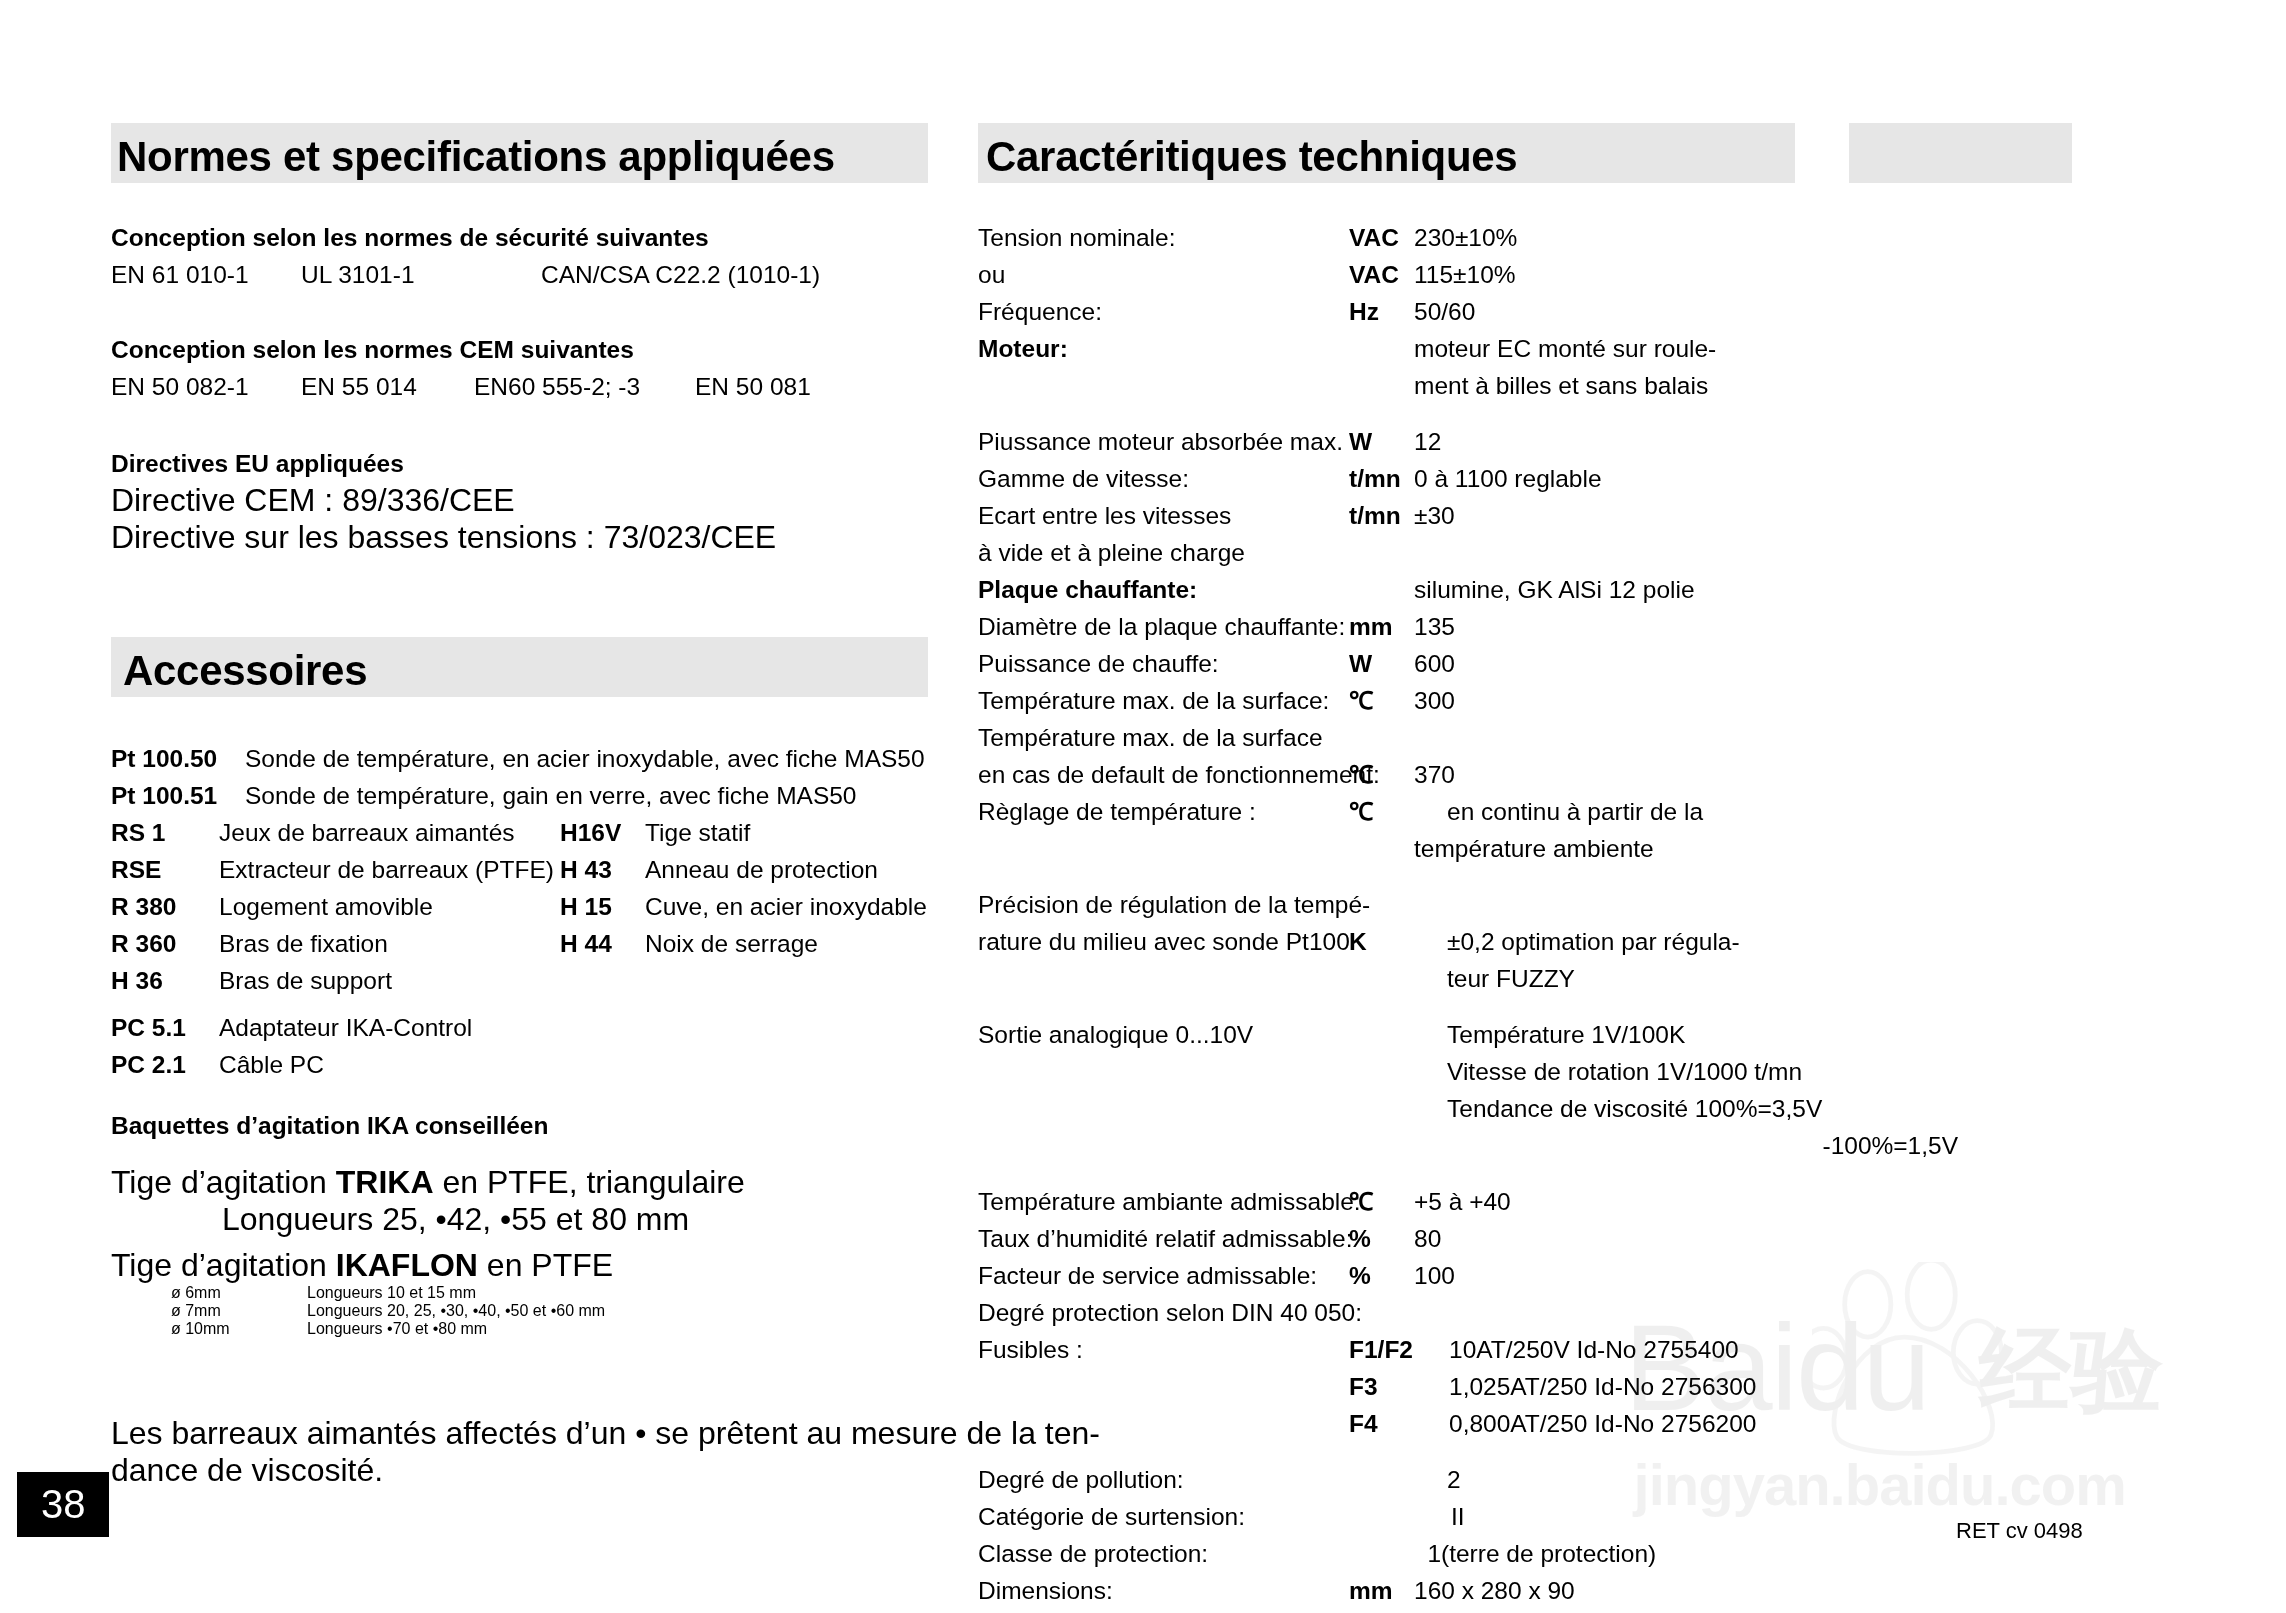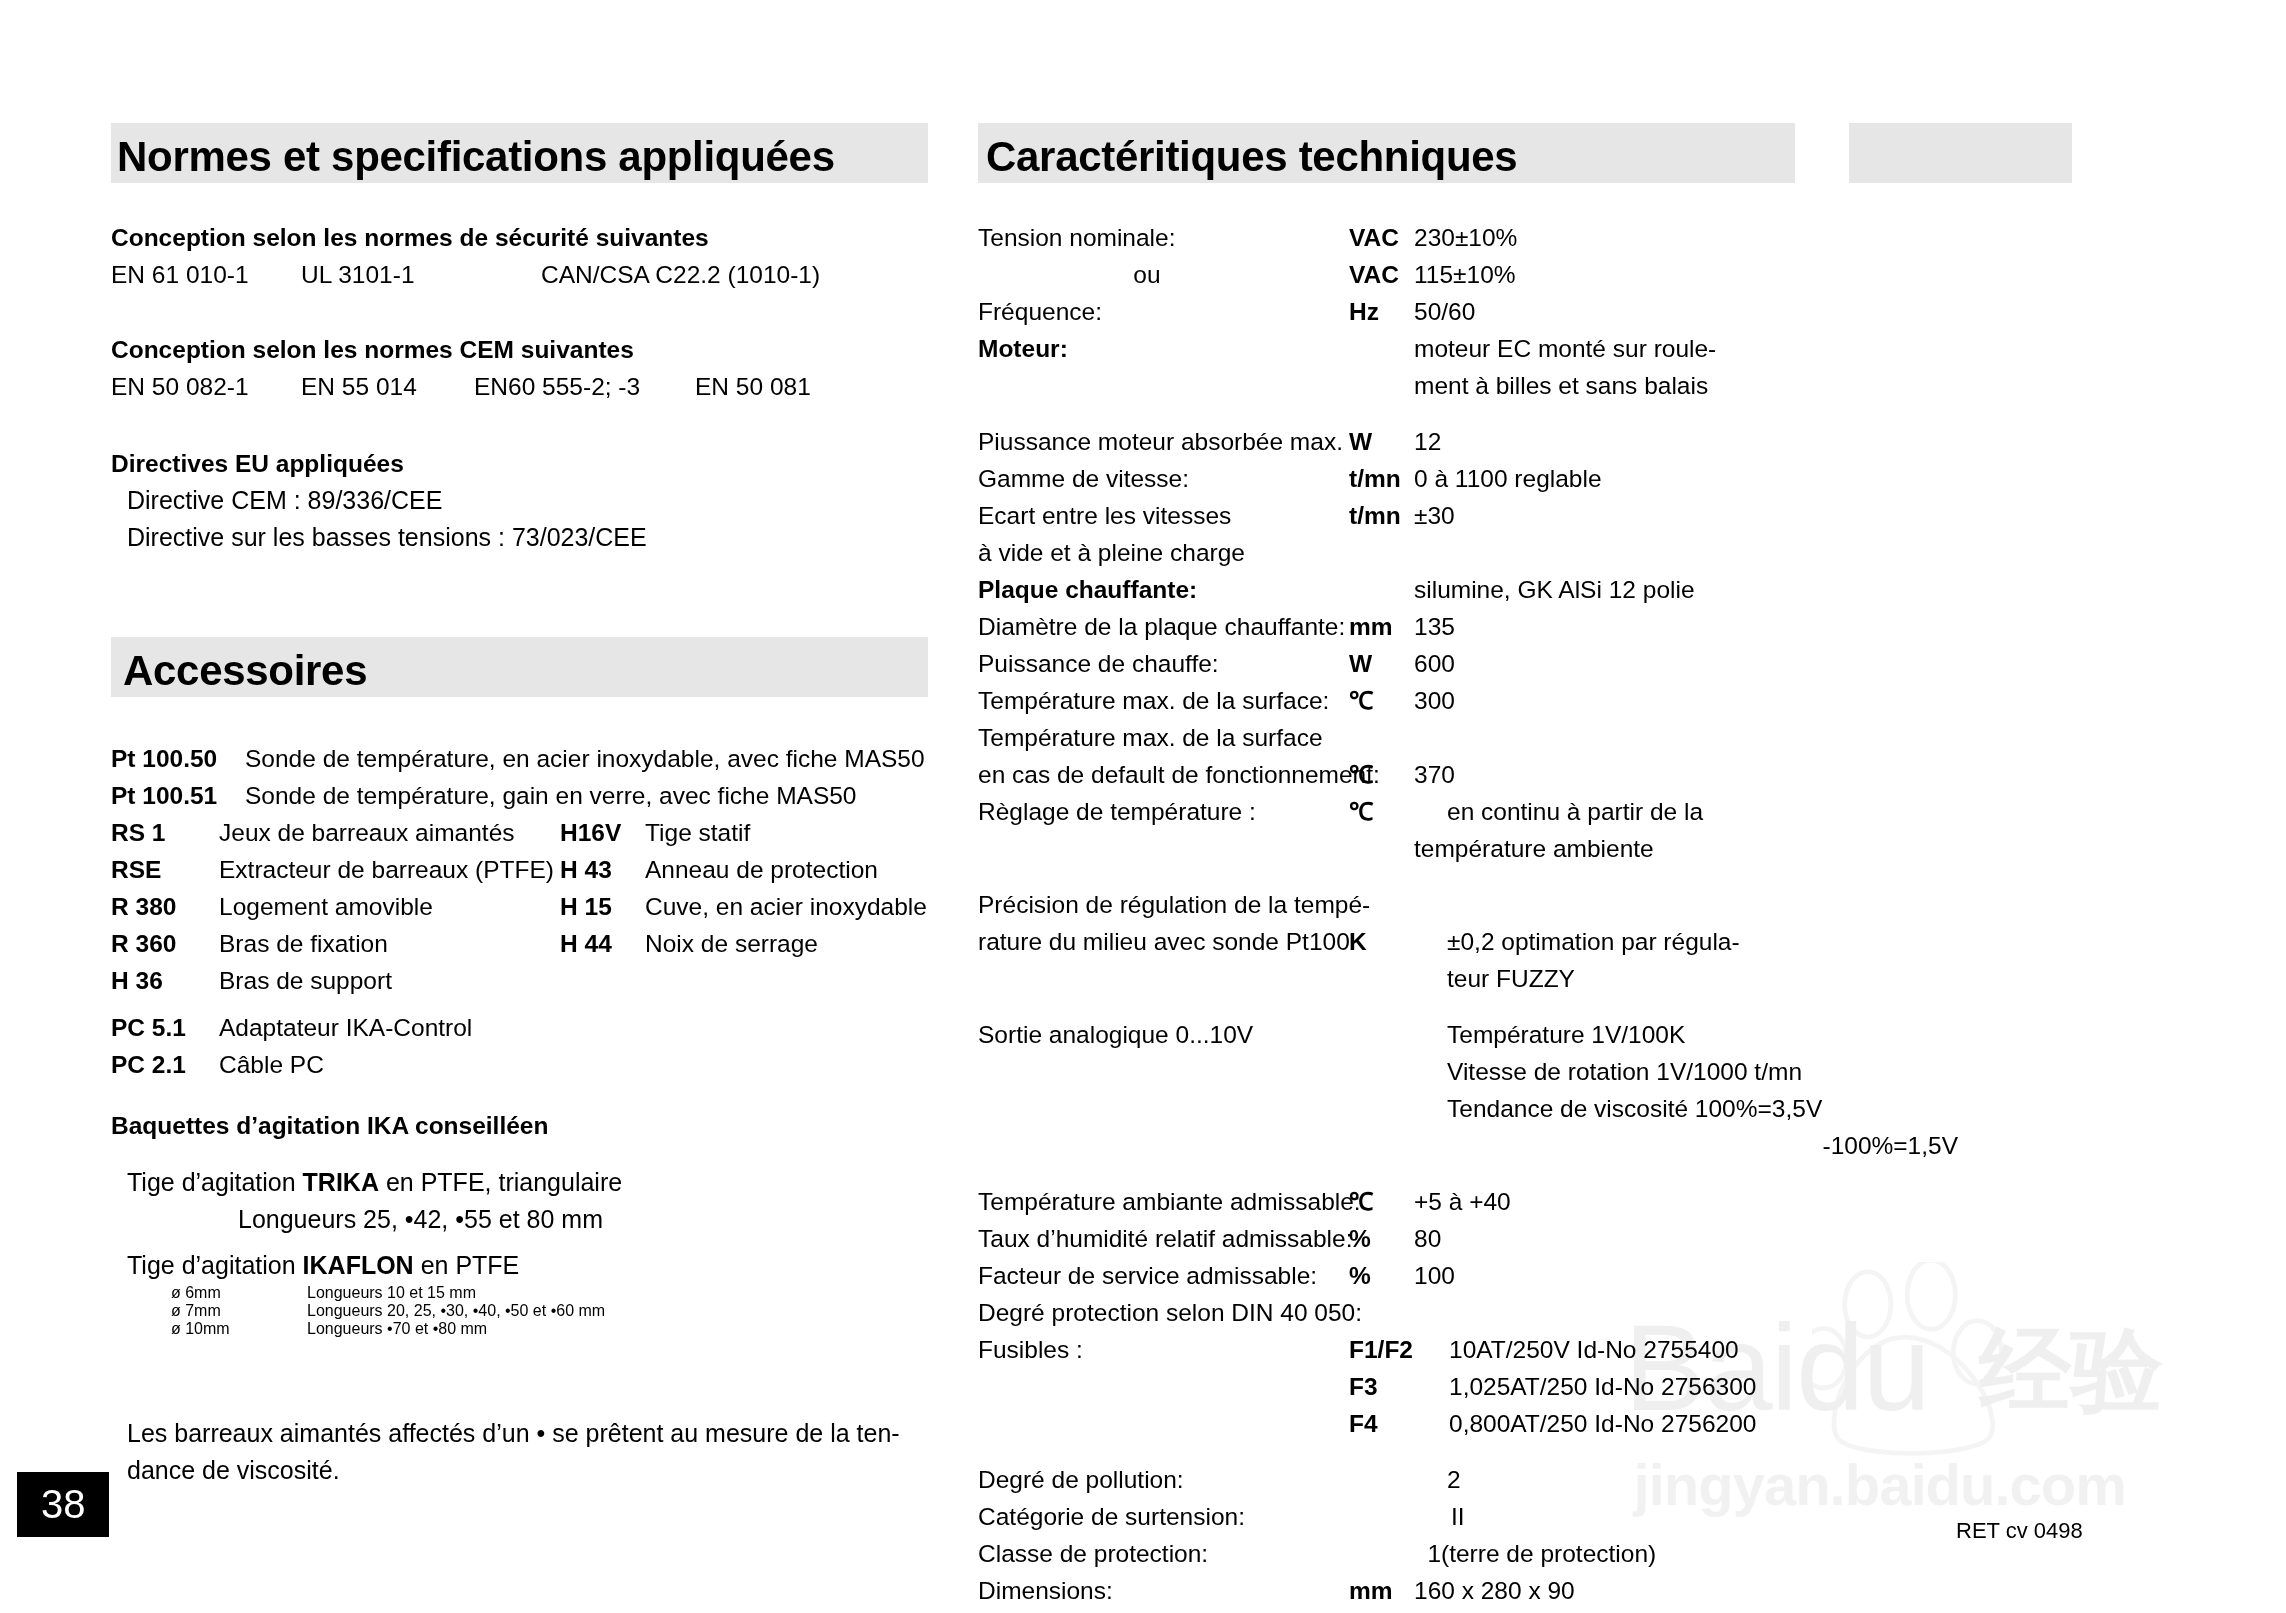--- a/index.html
+++ b/index.html
@@ -38,24 +38,23 @@
 
   .blk { position: absolute; }
 
   .h3 {
     font-size: 24.5px;
     font-weight: bold;
     line-height: 37px;
     white-space: nowrap;
   }
   .ln {
-    font-size: 25px;
+    font-size: 32px;
     line-height: 37px;
     white-space: nowrap;
-    margin-left: 16px;
   }
   .ln b, .bold { font-weight: bold; }
 
   
   .tabrow { display: flex; font-size: 24.5px; line-height: 37px; white-space: nowrap; }
   .tabrow > span { display: inline-block; }
 
   
   .acc { font-size: 24.5px; line-height: 37px; white-space: nowrap; }
   .acc-row { display: flex; }
@@ -264,21 +263,21 @@
 
   <div class="blk spec" style="left:978px; top:219px;">
 
     <div class="spec-row">
       <span class="spec-label">Tension nominale:</span>
       <span class="spec-unit">VAC</span>
       <span class="spec-val">230±10%</span>
     </div>
 
     <div class="spec-row">
-      <span class="spec-label" style="text-align:center;padding-right:33px;box-sizing:border-box">ou</span>
+      <span class="spec-label" style="text-align:left;padding-right:33px;box-sizing:border-box">ou</span>
       <span class="spec-unit">VAC</span>
       <span class="spec-val">115±10%</span>
     </div>
 
     <div class="spec-row">
       <span class="spec-label">Fréquence:</span>
       <span class="spec-unit">Hz</span>
       <span class="spec-val">50/60</span>
     </div>
 

